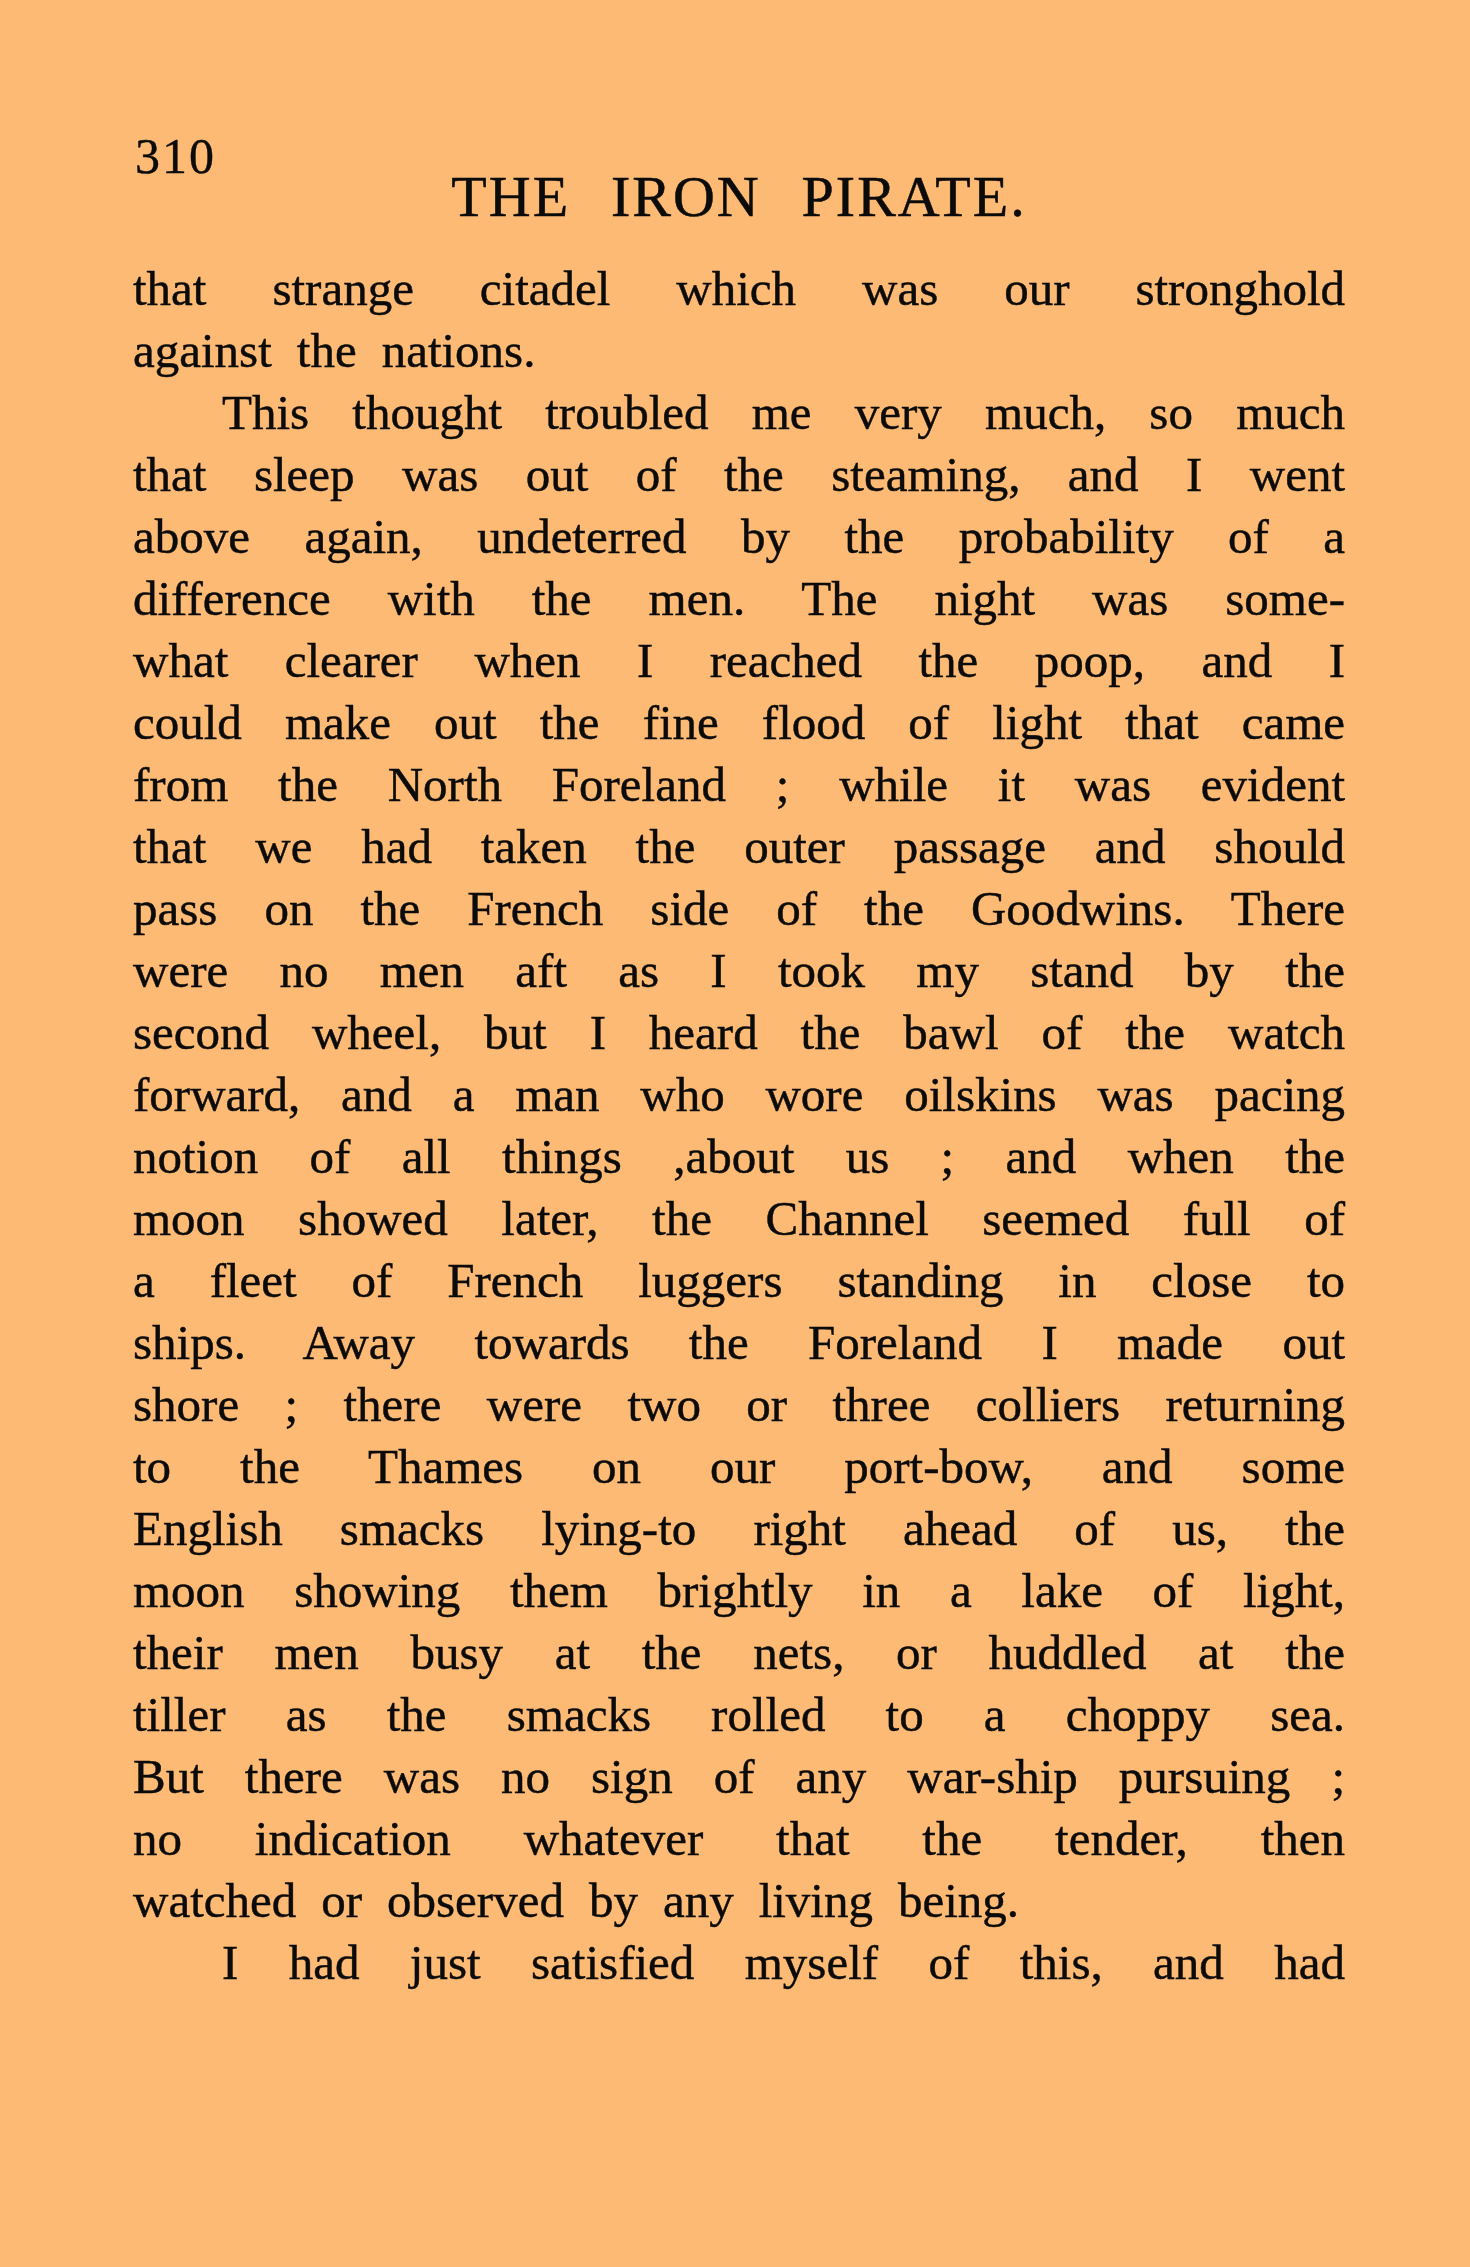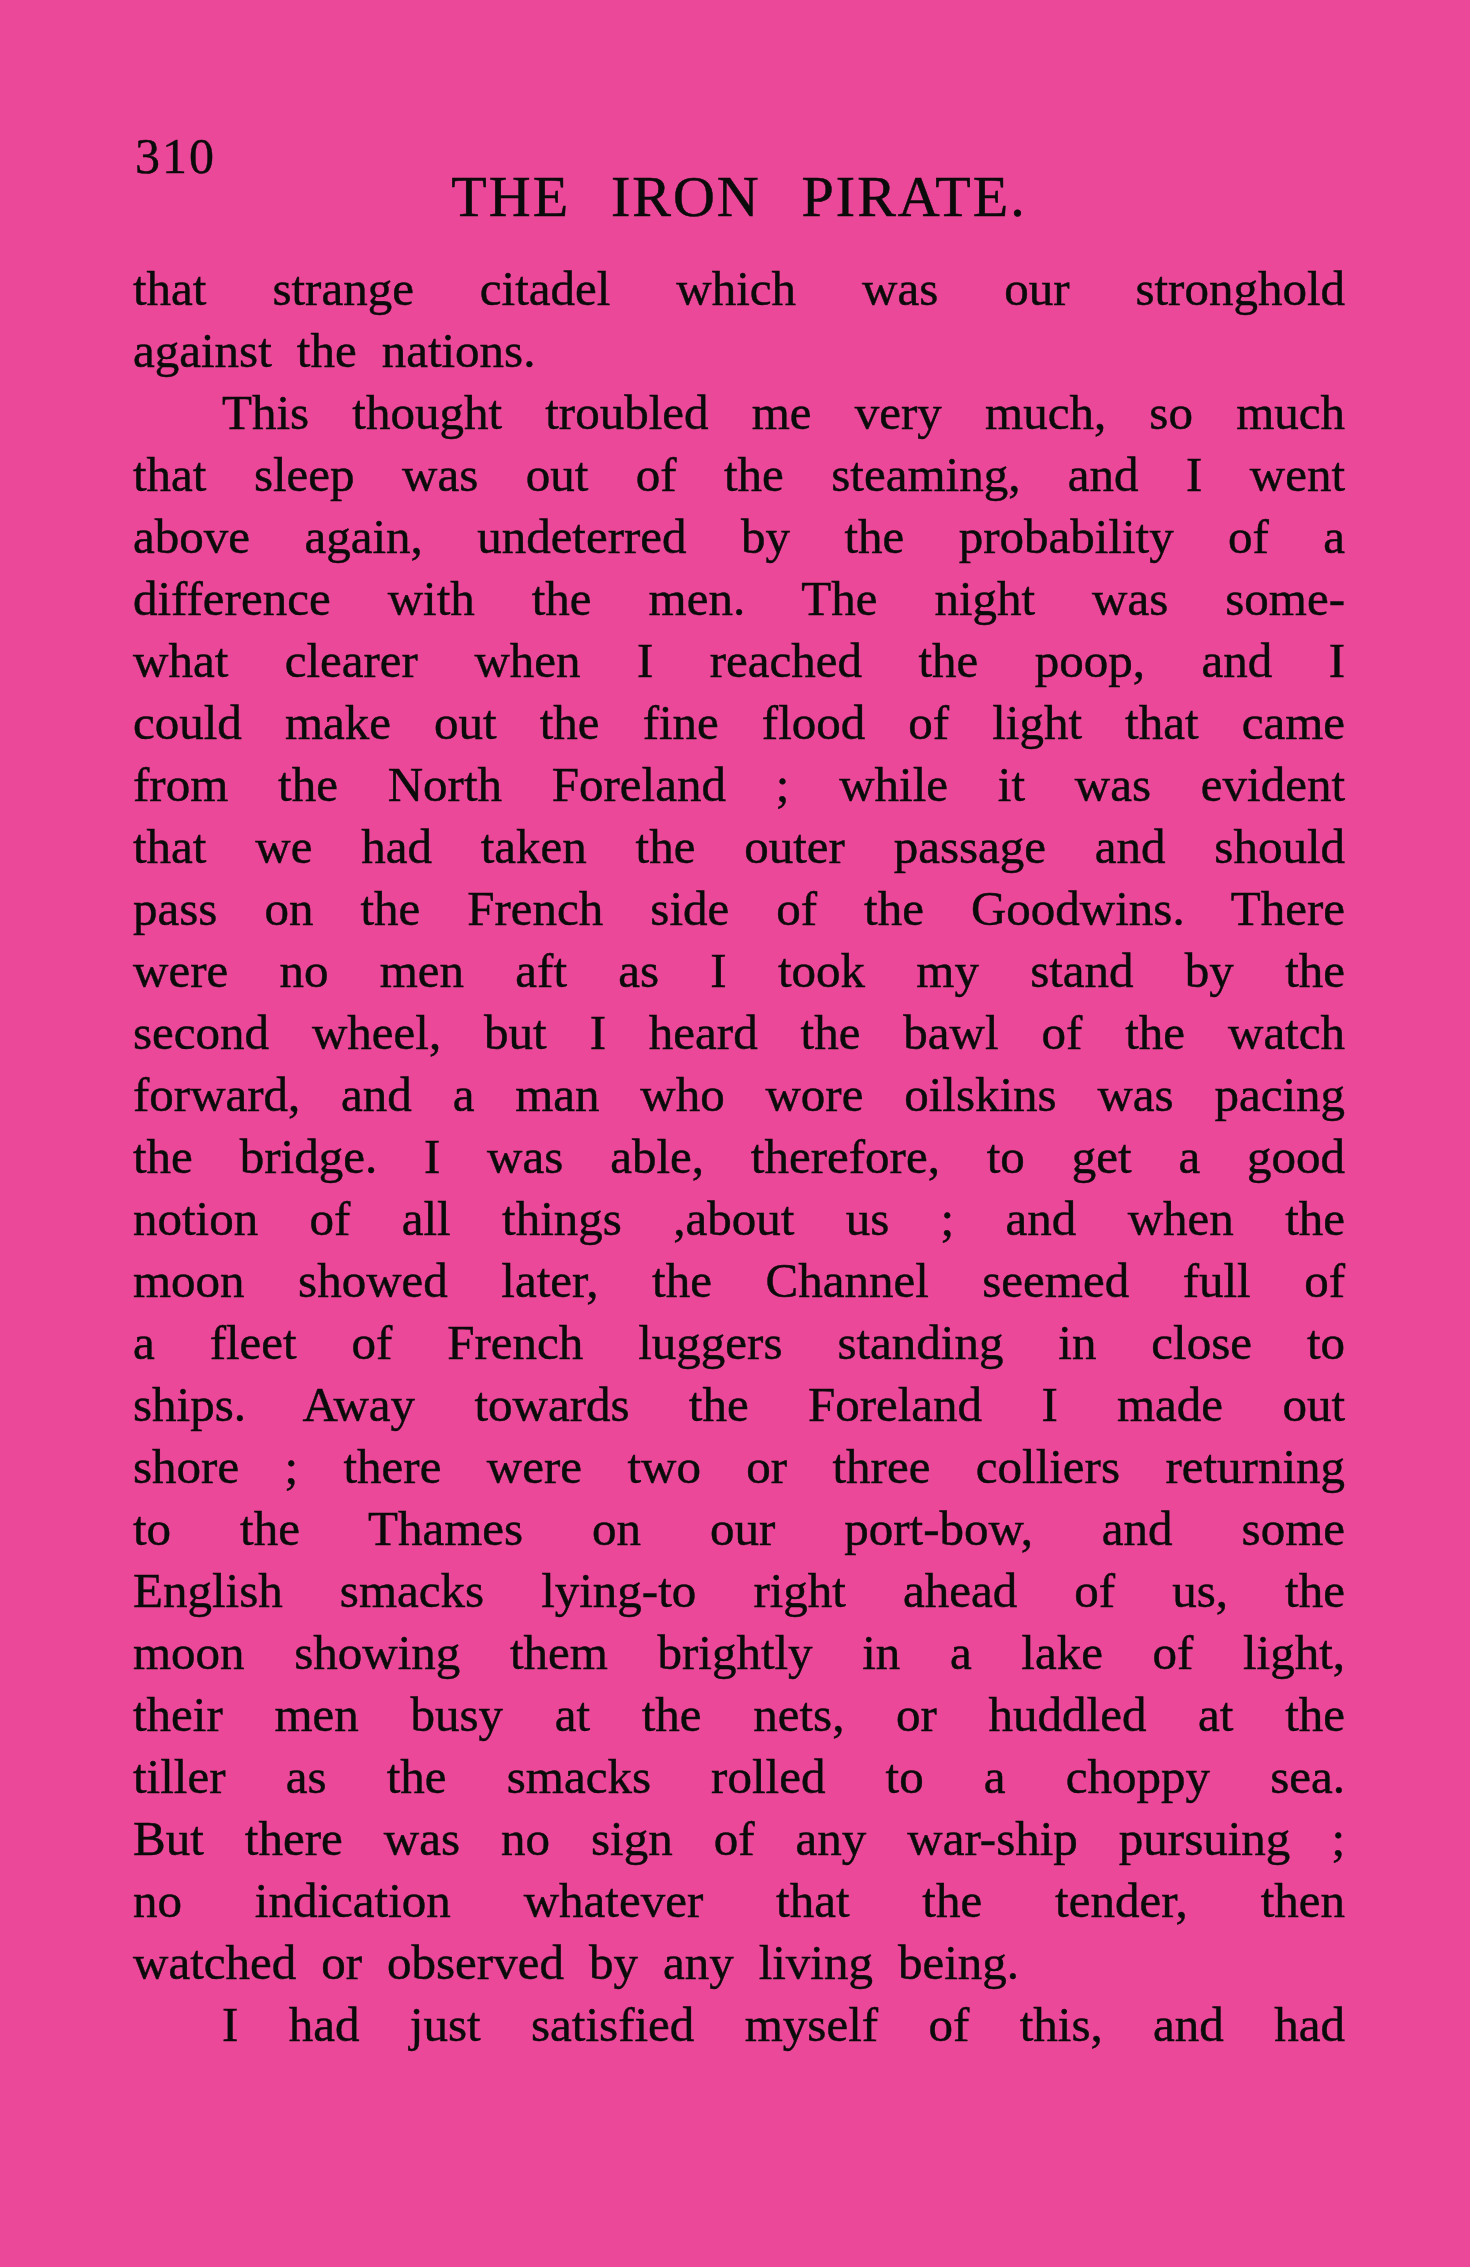--- a/index.html
+++ b/index.html
@@ -11,21 +11,21 @@
     height: 2267px;
     background: #ffffff;
     position: relative;
     overflow: hidden;
     font-family: "Liberation Serif", "DejaVu Serif", serif;
     color: #0b0b0b;
   }
   .page {
     position: absolute;
     inset: 0;
-    background: #ec4899;
+    background: #fdba74;
   }
   .running-header {
     position: absolute;
     top: 118px;
     left: 133px;
     width: 1212px;
     height: 70px;
   }
   .page-number {
     position: absolute;
@@ -88,21 +88,20 @@
       <div class="line">above again, undeterred by the probability of a</div>
       <div class="line">difference with the men. The night was some-</div>
       <div class="line">what clearer when I reached the poop, and I</div>
       <div class="line">could make out the fine flood of light that came</div>
       <div class="line">from the North Foreland ; while it was evident</div>
       <div class="line">that we had taken the outer passage and should</div>
       <div class="line">pass on the French side of the Goodwins. There</div>
       <div class="line">were no men aft as I took my stand by the</div>
       <div class="line">second wheel, but I heard the bawl of the watch</div>
       <div class="line">forward, and a man who wore oilskins was pacing</div>
-      <div class="line">the bridge. I was able, therefore, to get a good</div>
       <div class="line">notion of all things ,about us ; and when the</div>
       <div class="line">moon showed later, the Channel seemed full of</div>
       <div class="line">a fleet of French luggers standing in close to</div>
       <div class="line">ships. Away towards the Foreland I made out</div>
       <div class="line">shore ; there were two or three colliers returning</div>
       <div class="line">to the Thames on our port-bow, and some</div>
       <div class="line">English smacks lying-to right ahead of us, the</div>
       <div class="line">moon showing them brightly in a lake of light,</div>
       <div class="line">their men busy at the nets, or huddled at the</div>
       <div class="line">tiller as the smacks rolled to a choppy sea.</div>

